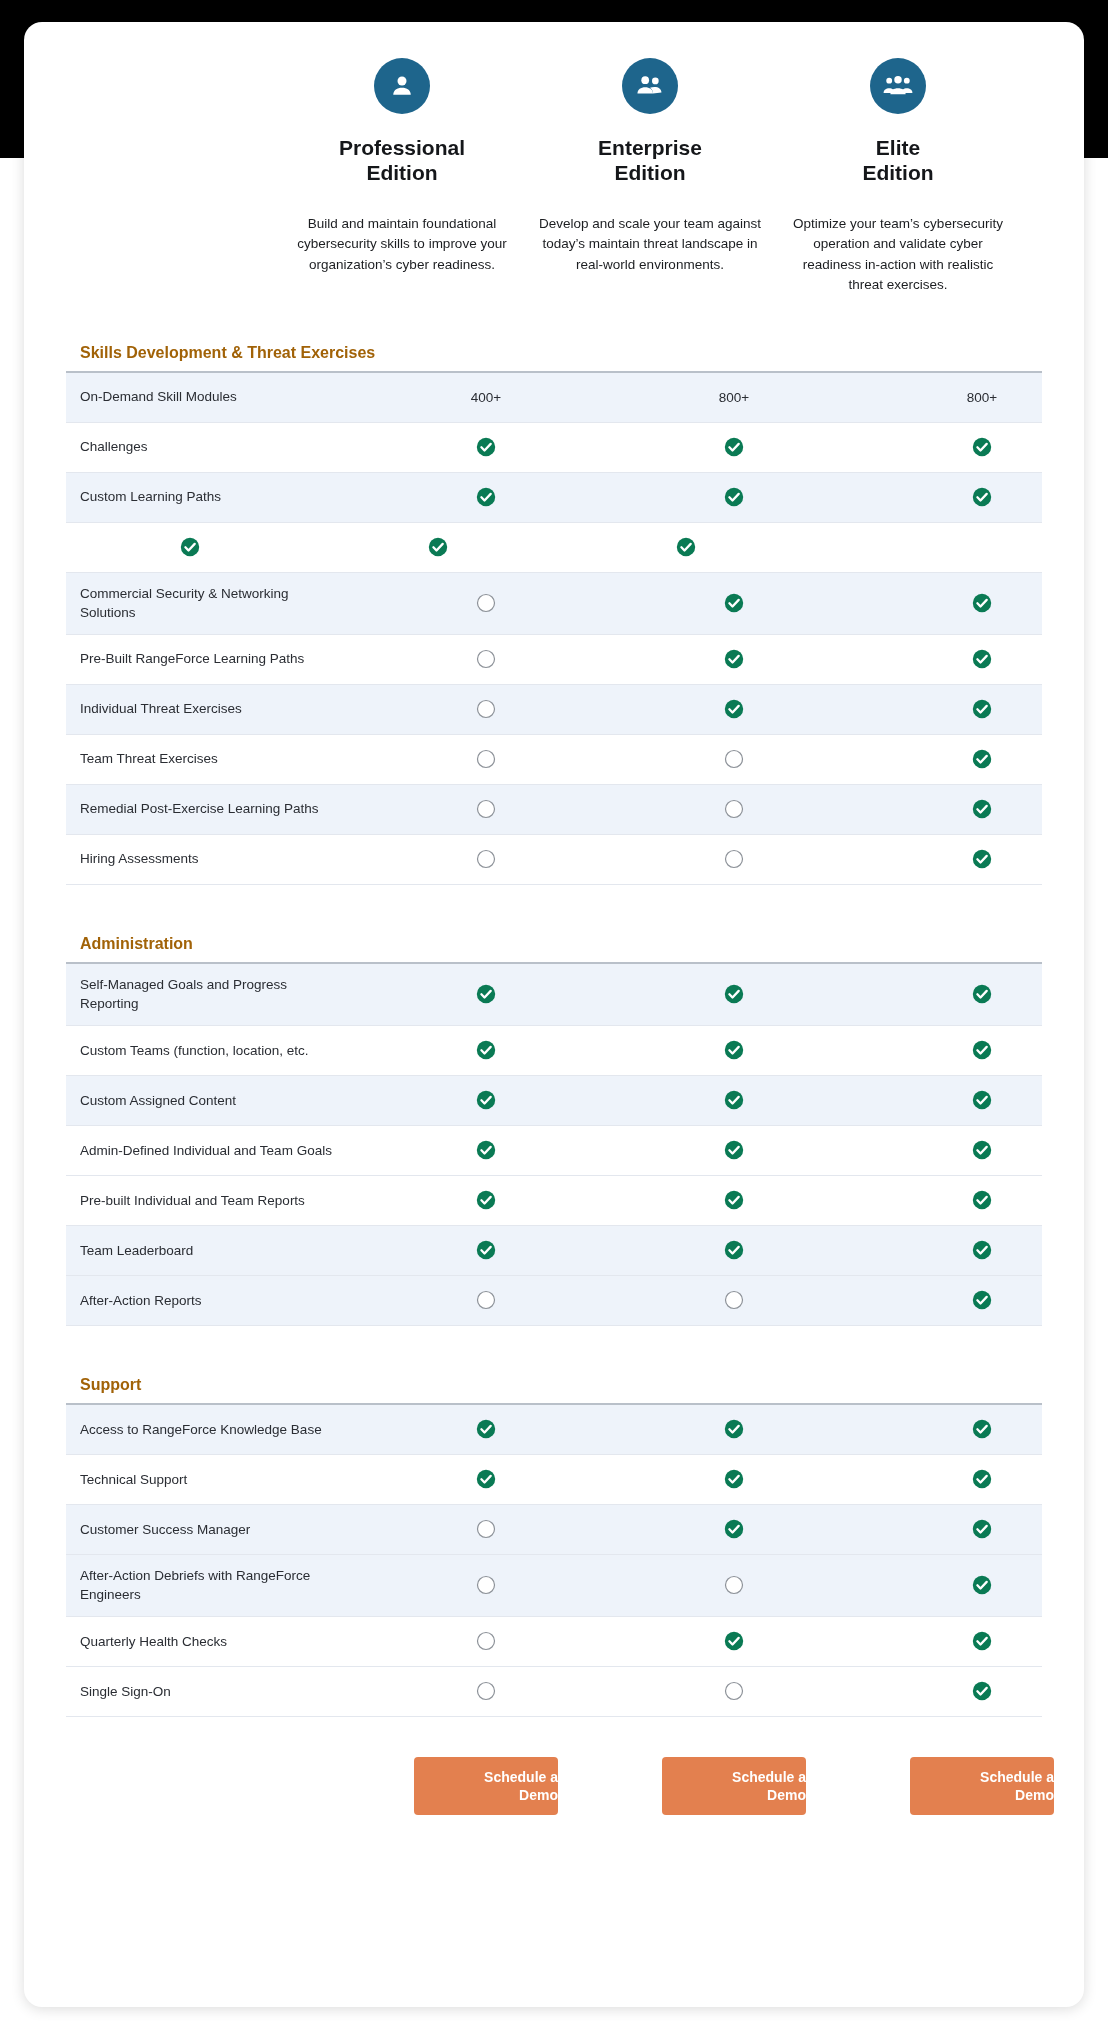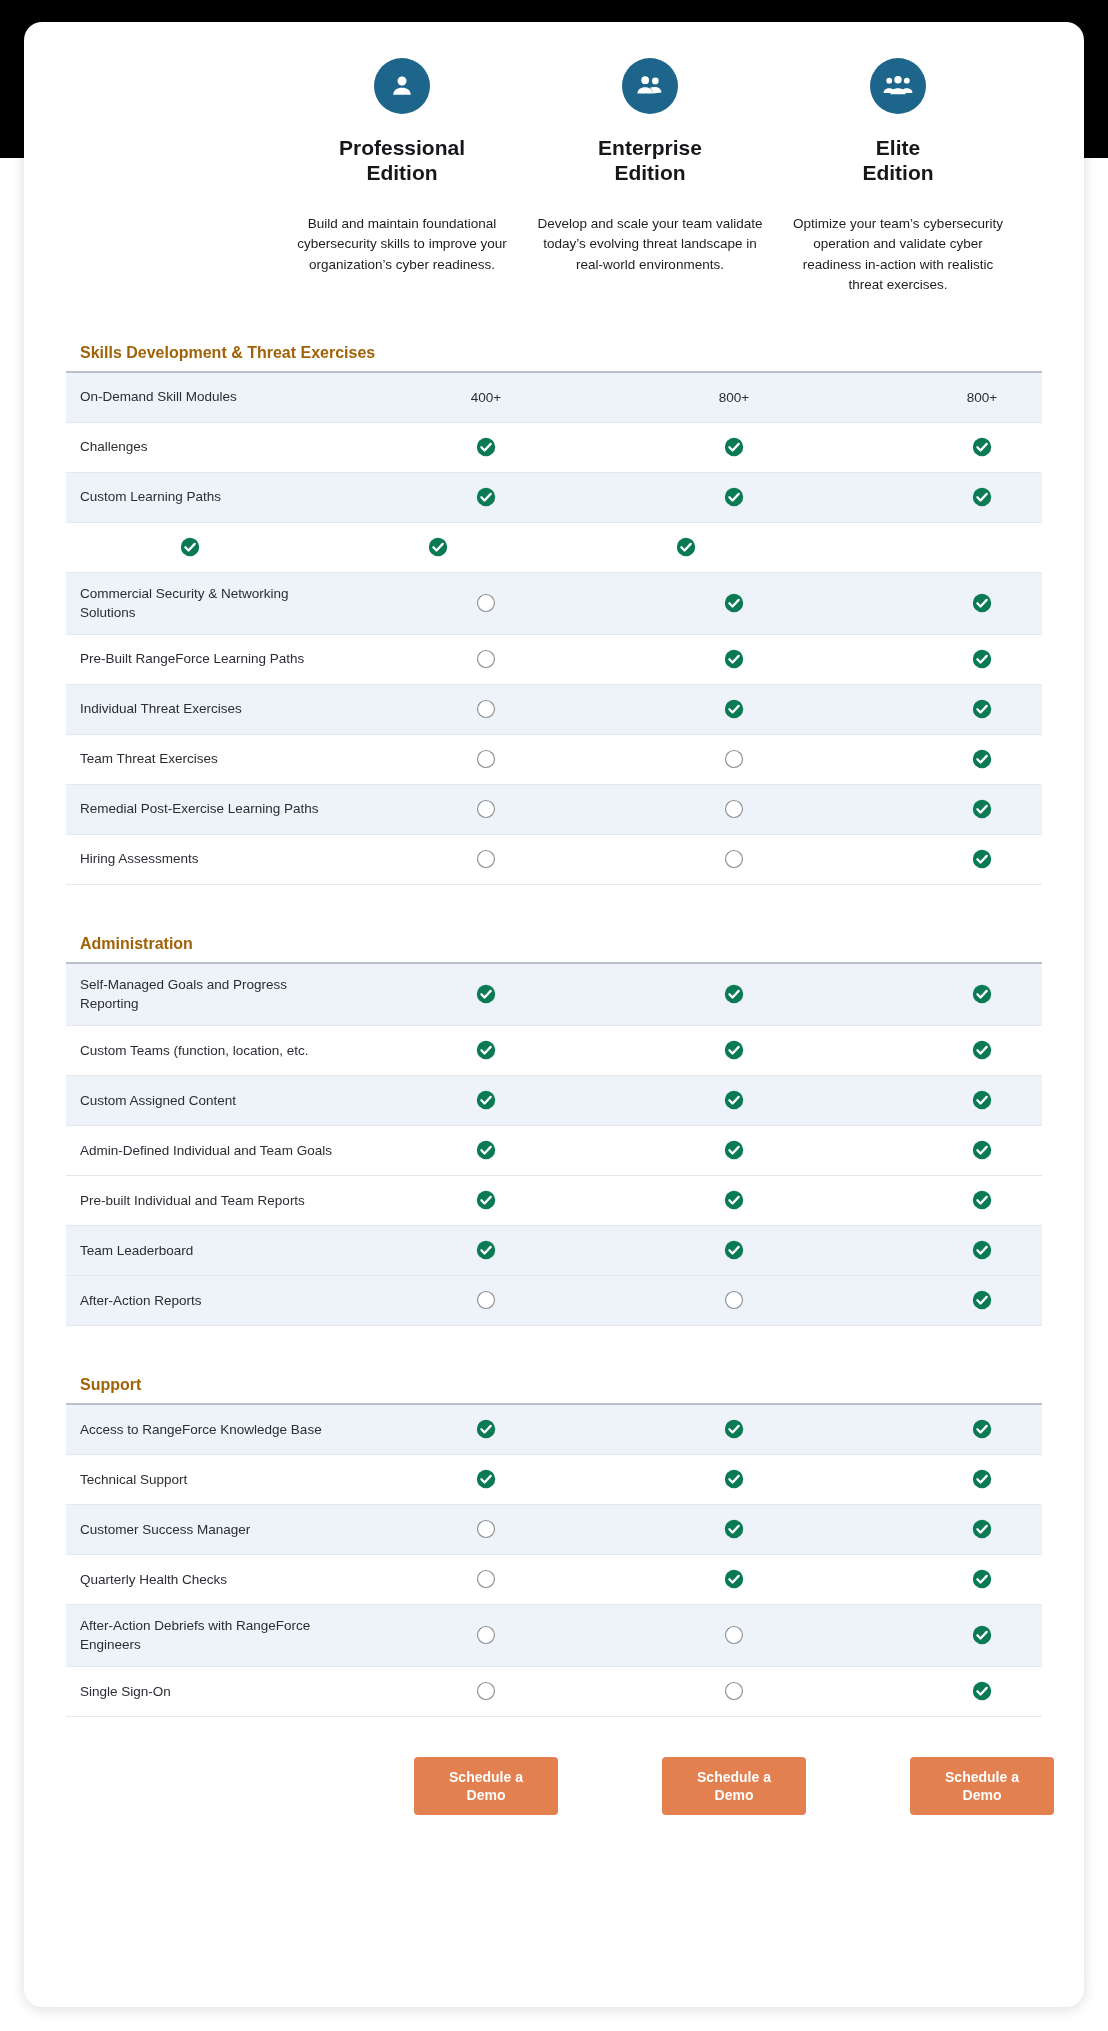--- a/index.html
+++ b/index.html
@@ -140,20 +140,21 @@
     height: 58px;
     background: #e3804f;
     color: #ffffff;
     border: none;
     border-radius: 4px;
     font-family: "Liberation Sans", sans-serif;
     font-size: 14px;
     font-weight: bold;
     line-height: 1.3;
     cursor: pointer;
+    text-align: right;
   }
 </style>
 </head>
 <body>
 
 <div id="page">
 
   <div class="backdrop-top"></div>
 
   <div class="card">
@@ -173,21 +174,21 @@
           <div class="plan">
             <div class="plan-icon">
               <svg width="32" height="32" viewBox="0 0 24 24">
                 <circle cx="8.4" cy="7.6" r="2.9" fill="#ffffff"></circle>
                 <circle cx="16" cy="8.2" r="2.5" fill="#ffffff"></circle>
                 <path d="M2.6 17.6c0-3 2.6-4.6 5.8-4.6s5.8 1.6 5.8 4.6z" fill="#ffffff"></path>
                 <path d="M14.2 17.6c0-2.1-.9-3.4-2.2-4.2.9-.5 2.1-.7 3.4-.7 3 0 5.2 1.5 5.2 4.2z" fill="#ffffff"></path>
               </svg>
             </div>
             <div class="plan-title"><span>Enterprise</span><br><span>Edition</span></div>
-            <div class="plan-desc">Develop and scale your team validate today’s evolving threat landscape in real-world environments.</div>
+            <div class="plan-desc">Develop and scale your team against today’s maintain threat landscape in real-world environments.</div>
           </div>
           <div class="plan">
             <div class="plan-icon">
               <svg width="32" height="32" viewBox="0 0 24 24">
                 <circle cx="5.4" cy="8" r="2.2" fill="#ffffff"></circle>
                 <circle cx="18.6" cy="8" r="2.2" fill="#ffffff"></circle>
                 <circle cx="12" cy="7.3" r="2.8" fill="#ffffff"></circle>
                 <path d="M1.2 17.2c0-2.3 1.9-3.5 4.2-3.5s4.2 1.2 4.2 3.5z" fill="#ffffff"></path>
                 <path d="M14.4 17.2c0-2.3 1.9-3.5 4.2-3.5s4.2 1.2 4.2 3.5z" fill="#ffffff"></path>
                 <path d="M6.3 18.2c0-3 2.5-4.5 5.7-4.5s5.7 1.5 5.7 4.5z" fill="#ffffff"></path>
@@ -473,41 +474,41 @@
                 </svg></span></div>
             <div class="row-cell"><span class="mark"><svg width="20" height="20" viewBox="0 0 20 20">
                   <circle cx="10" cy="10" r="9.2" fill="#0a7a54"></circle>
                   <path d="M5.4 10.3l3.1 3.2 6.2-6.6" fill="none" stroke="#ffffff" stroke-width="2.3" stroke-linecap="round" stroke-linejoin="round"></path>
                 </svg></span></div>
             <div class="row-cell"><span class="mark"><svg width="20" height="20" viewBox="0 0 20 20">
                   <circle cx="10" cy="10" r="9.2" fill="#0a7a54"></circle>
                   <path d="M5.4 10.3l3.1 3.2 6.2-6.6" fill="none" stroke="#ffffff" stroke-width="2.3" stroke-linecap="round" stroke-linejoin="round"></path>
                 </svg></span></div>
           </div>
+          <div class="row alt">
+            <div class="row-label">After-Action Debriefs with RangeForce Engineers</div>
+            <div class="row-cell"><span class="mark"><svg width="20" height="20" viewBox="0 0 20 20">
+                  <circle cx="10" cy="10" r="8.5" fill="#ffffff" stroke="#8d9299" stroke-width="1.2"></circle>
+                </svg></span></div>
+            <div class="row-cell"><span class="mark"><svg width="20" height="20" viewBox="0 0 20 20">
+                  <circle cx="10" cy="10" r="8.5" fill="#ffffff" stroke="#8d9299" stroke-width="1.2"></circle>
+                </svg></span></div>
+            <div class="row-cell"><span class="mark"><svg width="20" height="20" viewBox="0 0 20 20">
+                  <circle cx="10" cy="10" r="9.2" fill="#0a7a54"></circle>
+                  <path d="M5.4 10.3l3.1 3.2 6.2-6.6" fill="none" stroke="#ffffff" stroke-width="2.3" stroke-linecap="round" stroke-linejoin="round"></path>
+                </svg></span></div>
+          </div>
           <div class="row">
             <div class="row-label">Quarterly Health Checks</div>
             <div class="row-cell"><span class="mark"><svg width="20" height="20" viewBox="0 0 20 20">
                   <circle cx="10" cy="10" r="8.5" fill="#ffffff" stroke="#8d9299" stroke-width="1.2"></circle>
                 </svg></span></div>
             <div class="row-cell"><span class="mark"><svg width="20" height="20" viewBox="0 0 20 20">
                   <circle cx="10" cy="10" r="9.2" fill="#0a7a54"></circle>
                   <path d="M5.4 10.3l3.1 3.2 6.2-6.6" fill="none" stroke="#ffffff" stroke-width="2.3" stroke-linecap="round" stroke-linejoin="round"></path>
-                </svg></span></div>
-            <div class="row-cell"><span class="mark"><svg width="20" height="20" viewBox="0 0 20 20">
-                  <circle cx="10" cy="10" r="9.2" fill="#0a7a54"></circle>
-                  <path d="M5.4 10.3l3.1 3.2 6.2-6.6" fill="none" stroke="#ffffff" stroke-width="2.3" stroke-linecap="round" stroke-linejoin="round"></path>
-                </svg></span></div>
-          </div>
-          <div class="row alt">
-            <div class="row-label">After-Action Debriefs with RangeForce Engineers</div>
-            <div class="row-cell"><span class="mark"><svg width="20" height="20" viewBox="0 0 20 20">
-                  <circle cx="10" cy="10" r="8.5" fill="#ffffff" stroke="#8d9299" stroke-width="1.2"></circle>
-                </svg></span></div>
-            <div class="row-cell"><span class="mark"><svg width="20" height="20" viewBox="0 0 20 20">
-                  <circle cx="10" cy="10" r="8.5" fill="#ffffff" stroke="#8d9299" stroke-width="1.2"></circle>
                 </svg></span></div>
             <div class="row-cell"><span class="mark"><svg width="20" height="20" viewBox="0 0 20 20">
                   <circle cx="10" cy="10" r="9.2" fill="#0a7a54"></circle>
                   <path d="M5.4 10.3l3.1 3.2 6.2-6.6" fill="none" stroke="#ffffff" stroke-width="2.3" stroke-linecap="round" stroke-linejoin="round"></path>
                 </svg></span></div>
           </div>
           <div class="row">
             <div class="row-label">Single Sign-On</div>
             <div class="row-cell"><span class="mark"><svg width="20" height="20" viewBox="0 0 20 20">
                   <circle cx="10" cy="10" r="8.5" fill="#ffffff" stroke="#8d9299" stroke-width="1.2"></circle>

